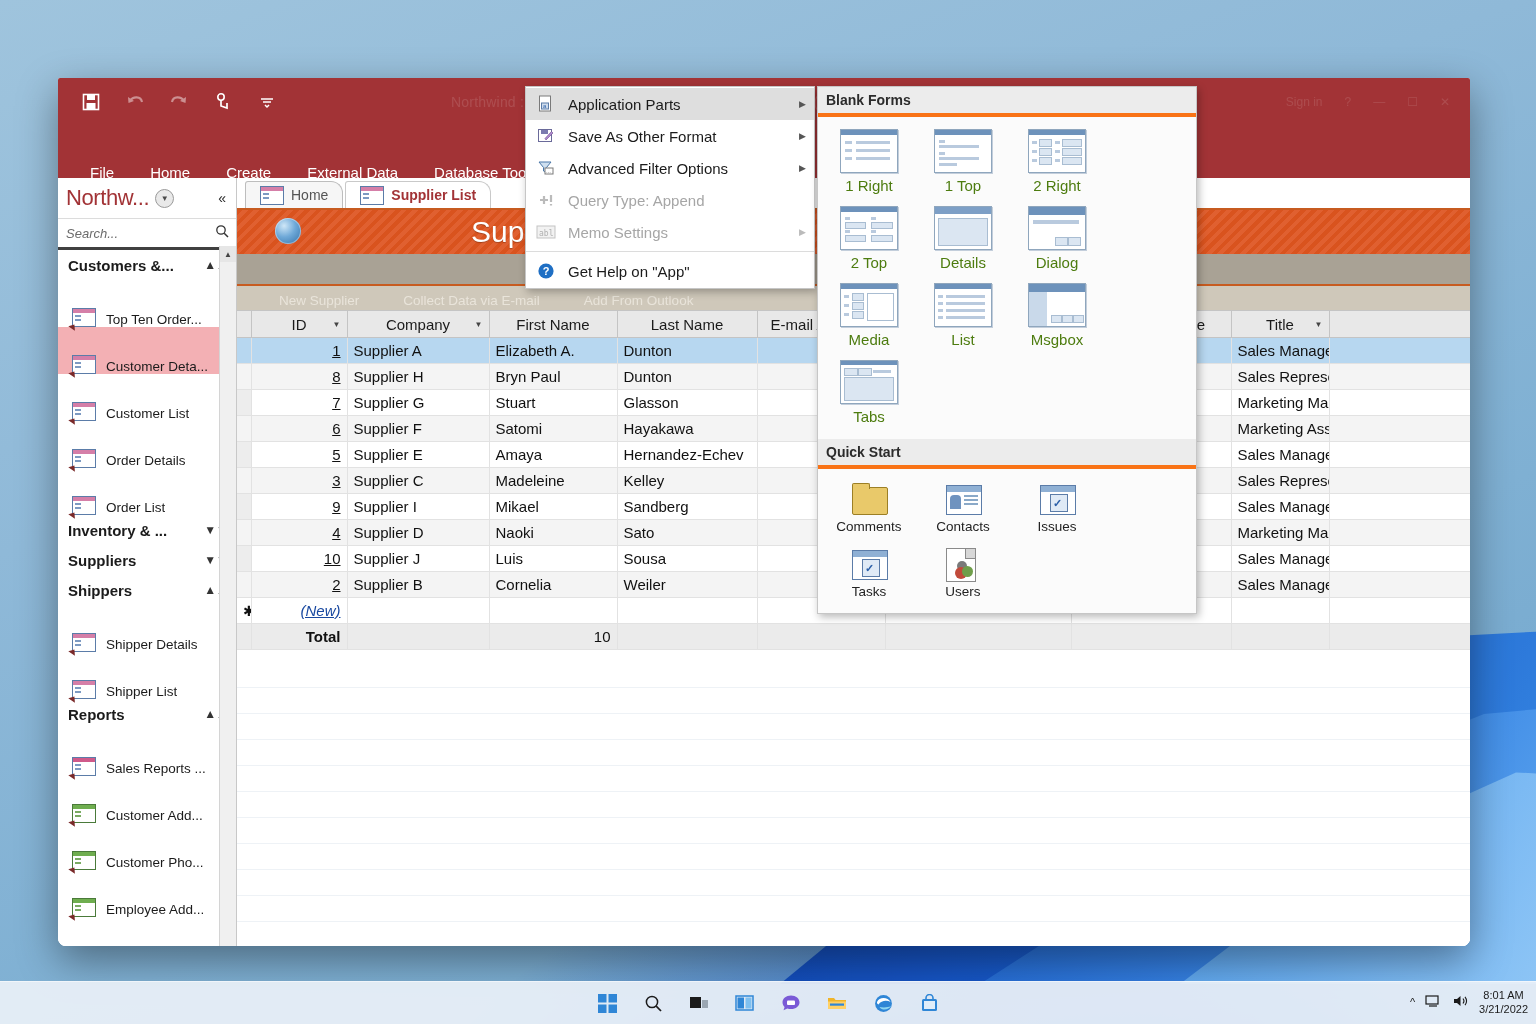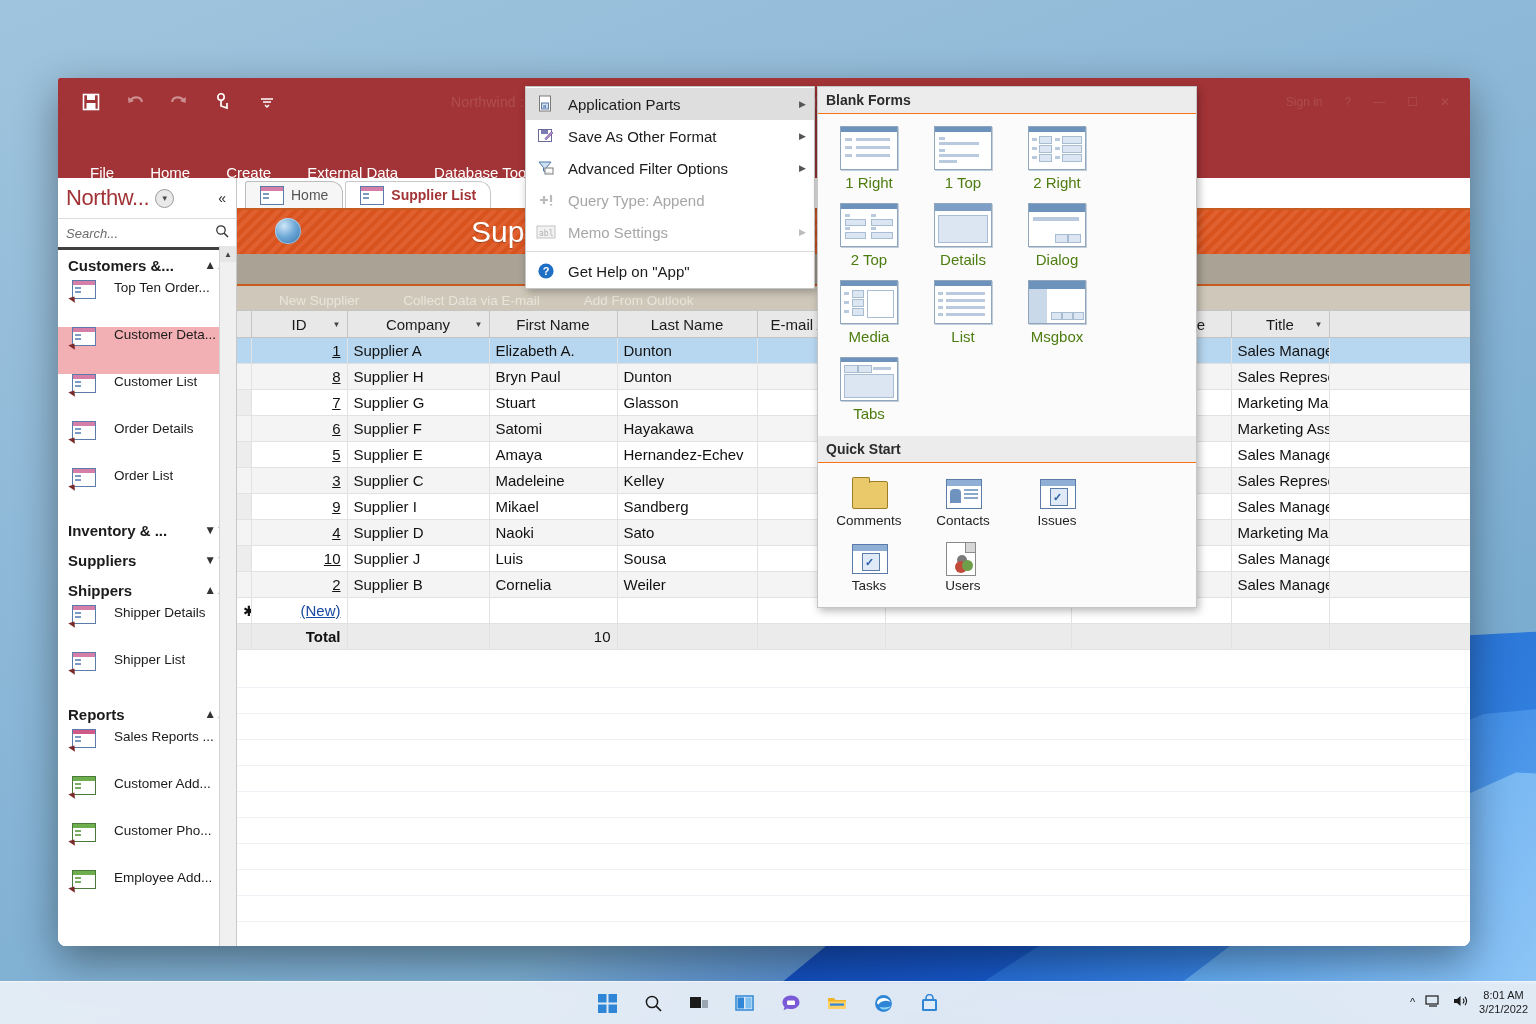--- a/index.html
+++ b/index.html
@@ -111,21 +111,21 @@
     height:28px;display:flex;align-items:center;border-bottom:3px solid #404040;padding:0 6px 0 8px;
   }
   #nav-search span.ph{font-style:italic;color:#6b6b6b;font-size:13px;flex:1;}
   #nav-scroll{position:relative;}
   .grp{
     display:flex;align-items:center;height:30px;padding:0 8px 0 10px;
     font-size:15px;font-weight:bold;color:#1b1b1b;
   }
   .grp .chev{margin-left:auto;font-size:12px;color:#333;}
   .nitem{
-    display:flex;align-items:flex-start;height:47px;padding-left:14px;gap:18px;
+    display:flex;align-items:flex-end;height:47px;padding-left:14px;gap:10px;
   }
   .nitem.sel{background:#f3b0b4;}
   .nitem .lbl{font-size:13.5px;color:#1b1b1b;white-space:nowrap;overflow:hidden;}
   .micon{
     width:22px;height:17px;border:1px solid #5b7ca8;background:#fff;position:relative;flex:0 0 22px;
   }
   .micon:before{content:"";position:absolute;left:0;right:0;top:0;height:4px;background:#d57fa8;}
   .micon.rep:before{background:#cf5a8a;}
   .micon.grn{border-color:#4a7a3a;}
   .micon.grn:before{background:#6fae4f;}
@@ -204,21 +204,21 @@
     height:25px;border-bottom:1px solid #e2e2e2;border-right:1px solid #e2e2e2;
     font-size:15px;color:#111;padding:0 6px;white-space:nowrap;overflow:hidden;
   }
   tr.alt td{background:#f4f4f4;}
   tr.selrow td{background:#b7d7f0;}
   td.id{text-align:right;}
   td.id span{text-decoration:underline;}
   td.selcell{border-right:1px solid #c4c4c4;background:#ededed;text-align:center;font-size:13px;color:#333;}
   tr.newrow td{background:#fff;}
   tr.newrow td.selcell{font-size:14px;}
-  td.newlink span{color:#1848a0;text-decoration:underline;text-align:right;display:block;}
+  td.newlink span{color:#1848a0;text-decoration:underline;text-align:right;display:block;font-style:italic;}
   tr.totalrow td{background:#ebebeb;font-weight:bold;border-top:1px solid #c4c4c4;}
   tr.totalrow td.tot-lbl{text-align:right;}
   tr.totalrow td.tot-val{text-align:right;font-weight:normal;}
   #sheet-blank{
     position:absolute;left:0;right:0;top:352px;bottom:0;background:#fff;
   }
   .blankrow{height:25px;border-bottom:1px solid #eef2f6;}
 
   
   #menu-wrap{position:absolute;left:525px;top:86px;z-index:40;display:flex;align-items:flex-start;}
@@ -236,21 +236,21 @@
   .mi.dis .arrow{color:#bbb;}
   .mi .mico{width:20px;height:20px;flex:0 0 20px;display:flex;align-items:center;justify-content:center;}
   .msep{height:1px;background:#dcdcdc;margin:3px 0;}
 
   
   #gallery{
     width:378px;background:#fbfbfb;border:1px solid #c6c6c6;margin-left:2px;
     box-shadow:2px 3px 8px rgba(0,0,0,.28);
   }
   .gal-head{
-    height:26px;background:#ececec;border-bottom:1px solid #f97316;
+    height:26px;background:#ececec;border-bottom:4px solid #f97316;
     display:flex;align-items:center;padding-left:8px;font-size:14px;font-weight:bold;color:#2b2b2b;
   }
   .gal-grid{display:flex;flex-wrap:wrap;padding:6px 4px 8px 4px;}
   .gal-cell{width:94px;display:flex;flex-direction:column;align-items:center;padding:6px 0 6px 0;}
   .gal-cell .cap{font-size:15px;color:#4d7c0f;margin-top:4px;white-space:nowrap;}
   .thumb{
     width:56px;height:42px;border:1px solid #8fa6bd;background:#fff;position:relative;overflow:hidden;
     box-shadow:1px 1px 0 #c3cedb;
   }
   .thumb .tbar{position:absolute;left:0;right:0;top:0;height:5px;background:#6d92bb;}

